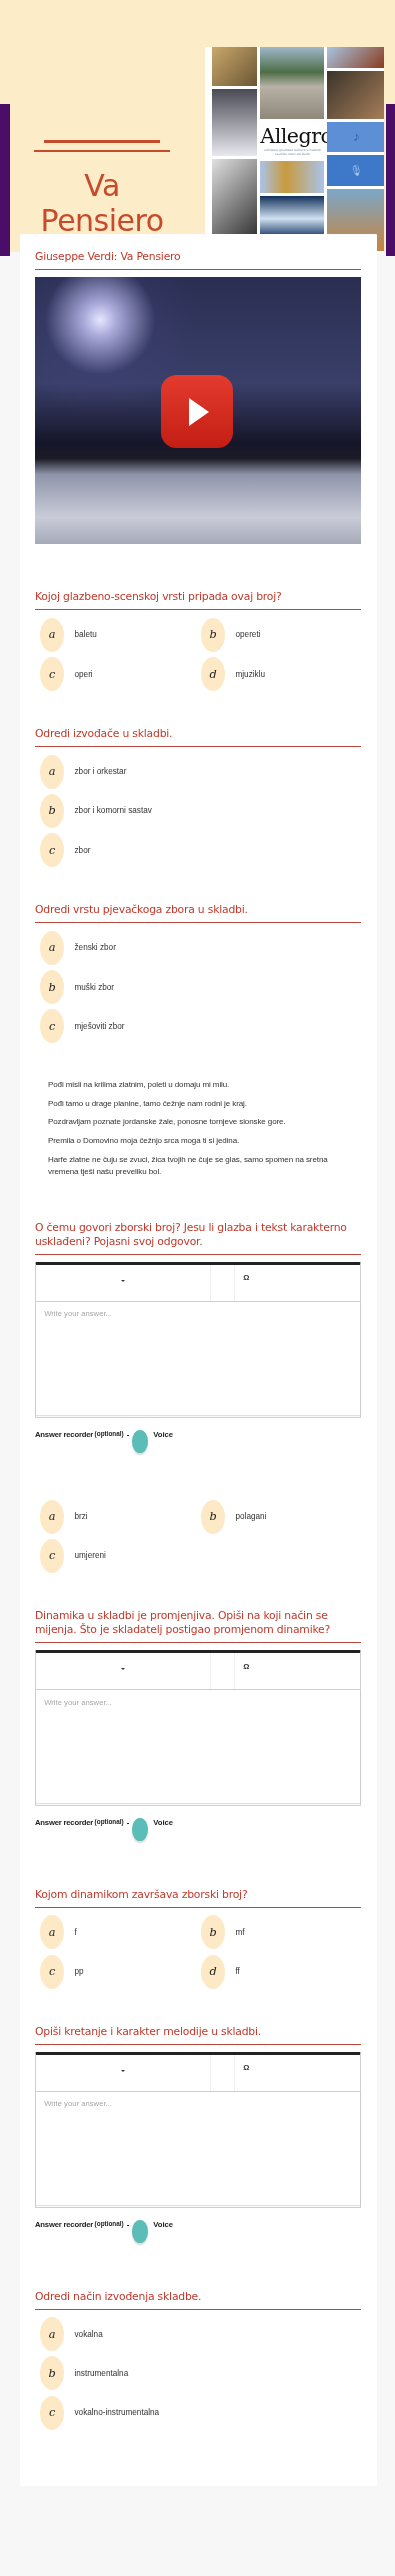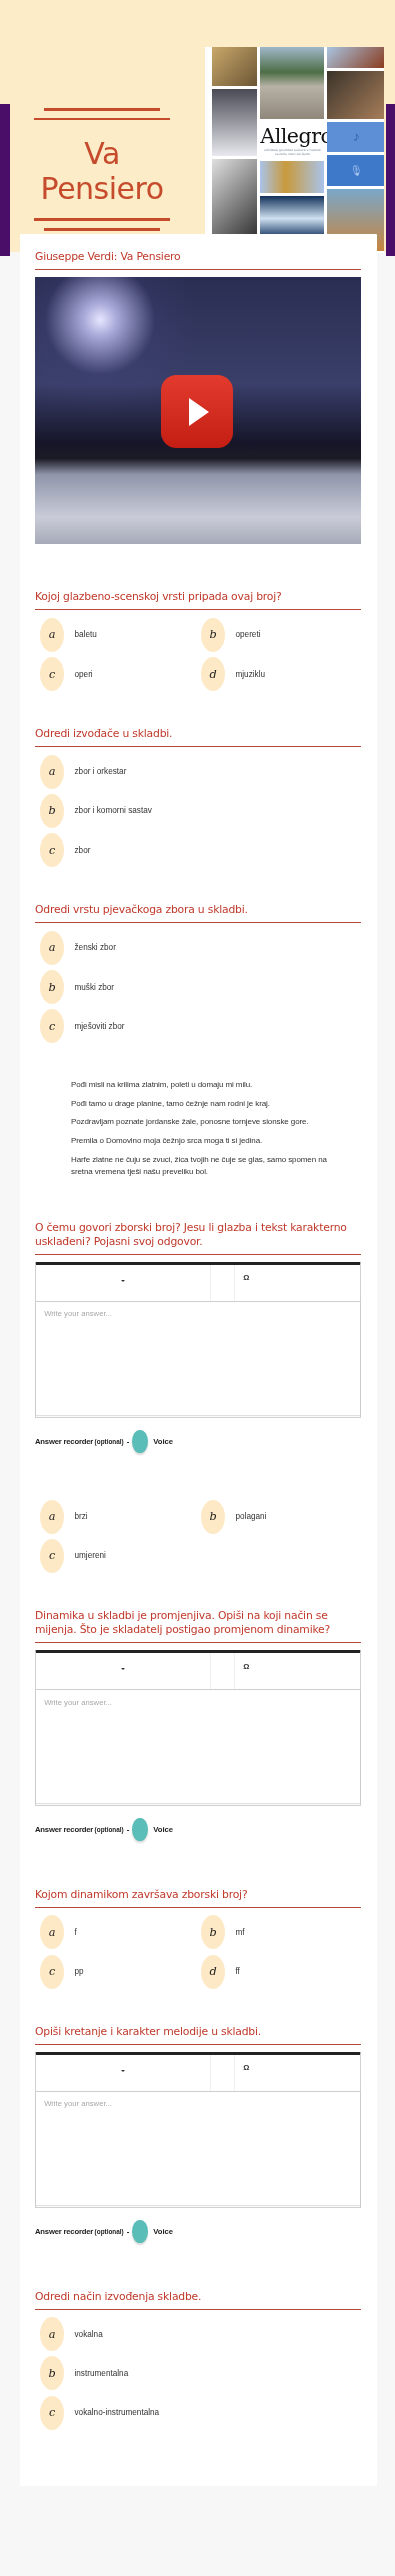--- a/index.html
+++ b/index.html
@@ -9,21 +9,21 @@
   
   .header {
     position: relative; width: 396px; height: 252px;
     background: #fdecc8;
   }
   .header .bar-left, .header .bar-right {
     position: absolute; top: 104px; height: 152px; width: 10.3px; background: #4a0d68;
   }
   .header .bar-left { left: 0; }
   .header .bar-right { right: 0; width: 10.3px; }
-  .title-block { position: absolute; left: 19.6px; top: 108px; width: 165px; }
+  .title-block { position: absolute; left: 19.6px; top: 140px; width: 165px; }
   .rule { height: 2.6px; background: #c54b2c; margin: 0 auto; }
   .rule.short { width: 116px; }
   .rule.long { width: 136px; }
   .rule + .rule { margin-top: 7.2px; }
   .header-title {
     font-family: "DejaVu Sans", sans-serif; font-size: 30px; color: #c54b2c;
     text-align: center; margin: 15.5px 0 12.4px; letter-spacing: -0.5px; font-weight: normal;
   }
   .cover {
     position: absolute; left: 205px; top: 47px; width: 179px; height: 264px;
@@ -88,37 +88,37 @@
   .opt { display: flex; align-items: center; height: 34px; cursor: pointer; }
   .bubble {
     width: 24px; height: 34px; border-radius: 50%; background: #fde9c5;
     display: flex; align-items: center; justify-content: center;
     font-family: "DejaVu Serif", serif; font-size: 11.3px; font-style: italic; color: #222; flex: none;
   }
   .opt-label { margin-left: 10.3px; font-size: 8.2px; color: #333; font-family: "Liberation Sans", sans-serif; }
 
   
   .reading { padding: 0 13px; }
-  .reading p { font-size: 8px; line-height: 12.4px; color: #333; margin-bottom: 6.2px; letter-spacing: -0.1px; margin-left: 23px; }
+  .reading p { font-size: 8px; line-height: 12.4px; color: #333; margin-bottom: 6.2px; letter-spacing: -0.1px; }
 
   
   .editor { border: 0.5px solid #d0d0d0; border-top: 3.1px solid #222; border-radius: 1.5px 1.5px 0 0; background: #fff; }
   .toolbar { display: flex; height: 37px; border-bottom: 1px solid #cfcfcf; }
   .tb-select { width: 175px; display: flex; justify-content: center; padding-top: 11.3px; border-right: 0.5px solid #eee; cursor: pointer; }
   .caret { width: 0; height: 0; border-left: 2.1px solid transparent; border-right: 2.1px solid transparent; border-top: 2.6px solid #333; margin-top: 3.1px; }
   .tb-spacer { width: 24px; border-right: 0.5px solid #eee; }
   .tb-omega { padding: 8.2px 0 0 8.2px; font-size: 7.7px; font-weight: bold; color: #333; cursor: pointer; }
   .answer {
     width: 100%; height: 113px; border: none; outline: none; resize: none;
     padding: 7.2px 8.2px; font-family: "Liberation Sans", sans-serif; font-size: 7.7px; color: #333;
     box-shadow: 0 1px 1px rgba(0,0,0,0.12);
   }
   .answer::placeholder { color: #a8a8a8; }
 
-  .recorder { display: flex; align-items: center; margin-top: 11.3px; height: 24px; }
+  .recorder { display: flex; margin-top: 11.3px; height: 24px; }
   .rec-label { font-weight: bold; font-size: 7.7px; color: #222; letter-spacing: -0.2px; }
   .rec-opt { font-weight: bold; font-size: 6.4px; color: #222; margin-left: 1.5px; }
   .rec-dash { font-weight: bold; font-size: 7.7px; margin-left: 3.1px; color: #222; }
   .rec-btn { width: 15.5px; height: 23px; border-radius: 50%; background: #5bbdb8; margin-left: 3.1px;
              box-shadow: 0 2.1px 2.1px rgba(0,0,0,0.15); cursor: pointer; }
   .rec-voice { font-weight: bold; font-size: 7.7px; color: #222; margin-left: 5.2px; }
 </style>
 </head>
 <body>
 

